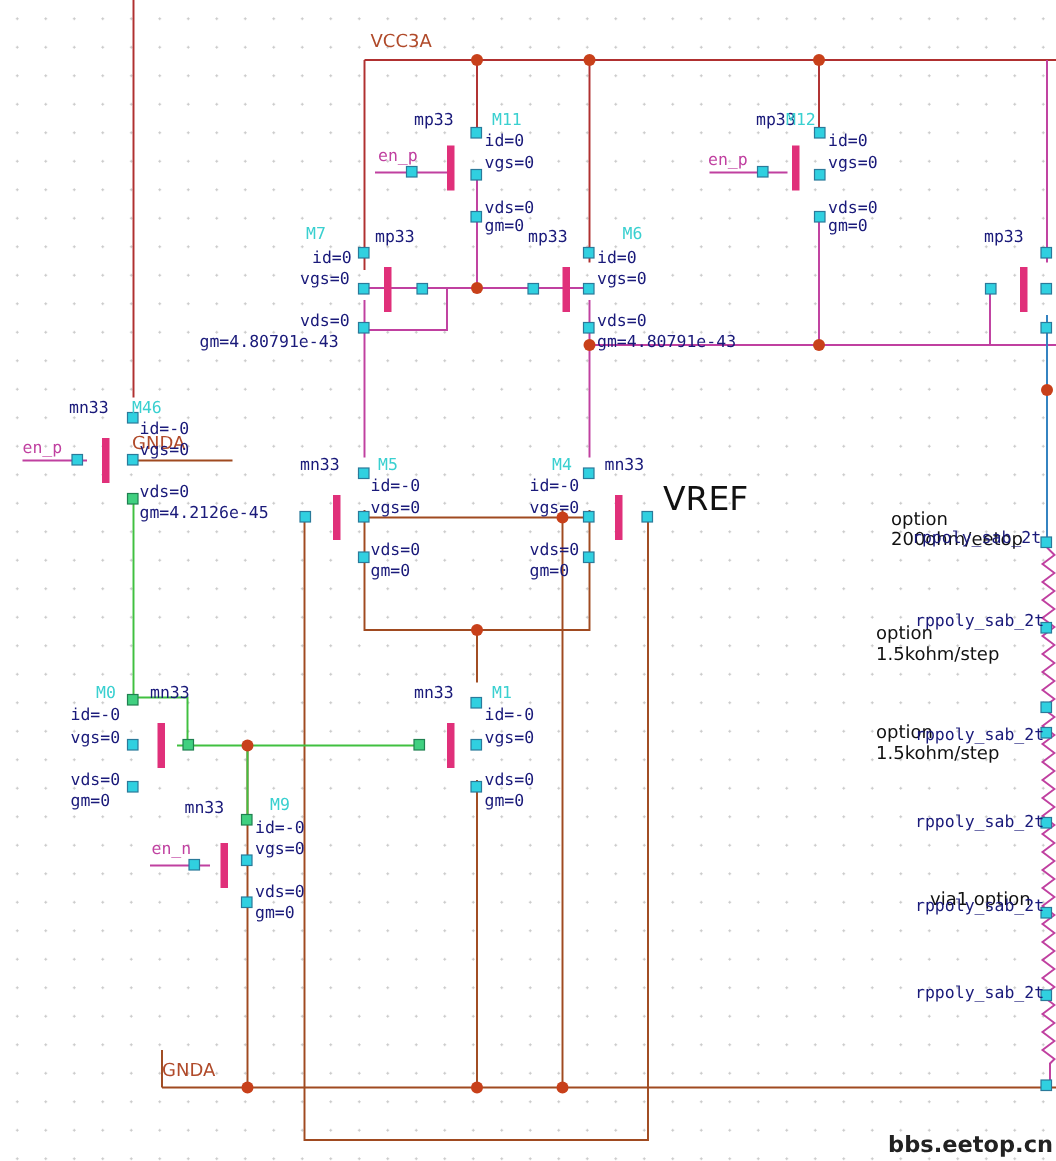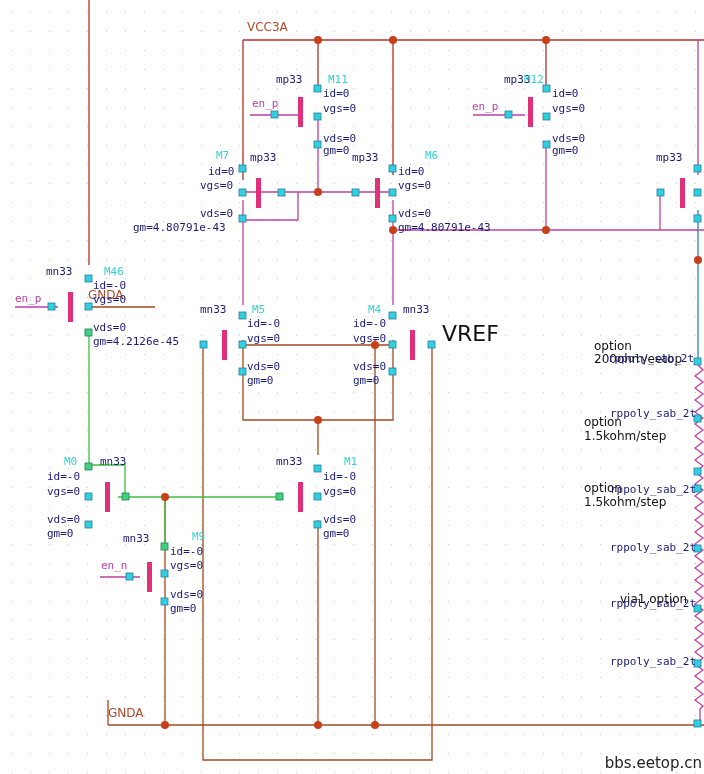--- a/index.html
+++ b/index.html
@@ -8,21 +8,21 @@
     background-color:#ffffff;
     background-image: radial-gradient(circle, #c8c8c8 0.7px, transparent 0.9px);
     background-size: 19px 19px; background-position: 2px 3px; }
   svg { position:absolute; left:0; top:0; }
   .lbl { position:absolute; font-family:"DejaVu Sans Mono", monospace; font-size:11px; color:#1a1a7a; white-space:nowrap; line-height:11px; }
   .inst { color:#3ad0d0; }
   .net { color:#b04a2a; font-family:"DejaVu Sans", sans-serif; font-size:12px;text-align:right; }
   .pin { color:#c040a0; }
   .big { color:#111; font-family:"DejaVu Sans", sans-serif; font-size:22px; line-height:22px; }
   .opt { color:#111; font-family:"DejaVu Sans", sans-serif; font-size:12px; line-height:13px; }
-  .wm { position:absolute; right:2px; bottom:2px; font-family:"DejaVu Sans", sans-serif; font-weight:normal; font-size:15px; color:#222; }
+  .wm { position:absolute; right:2px; bottom:2px; font-family:"DejaVu Sans", sans-serif; font-weight:bold; font-size:15px; color:#222; }
 </style>
 </head>
 <body>
 
 <div id="canvas"></div>
 
 <svg width="704" height="774">
   <g fill="none" stroke-width="1.3">
 
     <path stroke="#b03030" d="M89 0 V265"></path>
@@ -143,38 +143,38 @@
 <div class="lbl" style="left:323px;top:145px">gm=0</div>
 
 <div class="lbl" style="left:504px;top:74px">mp33</div>
 <div class="lbl inst" style="left:524px;top:74px">M12</div>
 <div class="lbl pin" style="left:472px;top:101px">en_p</div>
 <div class="lbl" style="left:552px;top:88px">id=0</div>
 <div class="lbl" style="left:552px;top:103px">vgs=0</div>
 <div class="lbl" style="left:552px;top:133px">vds=0</div>
 <div class="lbl" style="left:552px;top:145px">gm=0</div>
 
-<div class="lbl inst" style="left:216px;top:150px">M7</div>
+<div class="lbl inst" style="left:204px;top:150px">M7</div>
 <div class="lbl" style="left:250px;top:152px">mp33</div>
 <div class="lbl" style="left:208px;top:166px">id=0</div>
 <div class="lbl" style="left:200px;top:180px">vgs=0</div>
 <div class="lbl" style="left:200px;top:208px">vds=0</div>
 <div class="lbl" style="left:133px;top:222px">gm=4.80791e-43</div>
 
 <div class="lbl" style="left:352px;top:152px">mp33</div>
-<div class="lbl inst" style="left:425px;top:150px">M6</div>
+<div class="lbl inst" style="left:415px;top:150px">M6</div>
 <div class="lbl" style="left:398px;top:166px">id=0</div>
 <div class="lbl" style="left:398px;top:180px">vgs=0</div>
 <div class="lbl" style="left:398px;top:208px">vds=0</div>
 <div class="lbl" style="left:398px;top:222px">gm=4.80791e-43</div>
 
 <div class="lbl" style="left:656px;top:152px">mp33</div>
 
 <div class="lbl" style="left:46px;top:266px">mn33</div>
-<div class="lbl inst" style="left:104px;top:266px">M46</div>
+<div class="lbl inst" style="left:88px;top:266px">M46</div>
 <div class="lbl pin" style="left:15px;top:293px">en_p</div>
 <div class="lbl" style="left:93px;top:280px">id=-0</div>
 <div class="lbl" style="left:93px;top:294px">vgs=0</div>
 <div class="lbl" style="left:93px;top:322px">vds=0</div>
 <div class="lbl" style="left:93px;top:336px">gm=4.2126e-45</div>
 
 <div class="lbl" style="left:200px;top:304px">mn33</div>
 <div class="lbl inst" style="left:252px;top:304px">M5</div>
 <div class="lbl" style="left:247px;top:318px">id=-0</div>
 <div class="lbl" style="left:247px;top:333px">vgs=0</div>
@@ -189,28 +189,28 @@
 <div class="lbl" style="left:353px;top:375px">gm=0</div>
 
 <div class="lbl inst" style="left:64px;top:456px">M0</div>
 <div class="lbl" style="left:100px;top:456px">mn33</div>
 <div class="lbl" style="left:47px;top:471px">id=-0</div>
 <div class="lbl" style="left:47px;top:486px">vgs=0</div>
 <div class="lbl" style="left:47px;top:514px">vds=0</div>
 <div class="lbl" style="left:47px;top:528px">gm=0</div>
 
 <div class="lbl" style="left:276px;top:456px">mn33</div>
-<div class="lbl inst" style="left:344px;top:456px">M1</div>
+<div class="lbl inst" style="left:328px;top:456px">M1</div>
 <div class="lbl" style="left:323px;top:471px">id=-0</div>
 <div class="lbl" style="left:323px;top:486px">vgs=0</div>
 <div class="lbl" style="left:323px;top:514px">vds=0</div>
 <div class="lbl" style="left:323px;top:528px">gm=0</div>
 
 <div class="lbl" style="left:123px;top:533px">mn33</div>
-<div class="lbl inst" style="left:192px;top:531px">M9</div>
+<div class="lbl inst" style="left:180px;top:531px">M9</div>
 <div class="lbl pin" style="left:101px;top:560px">en_n</div>
 <div class="lbl" style="left:170px;top:546px">id=-0</div>
 <div class="lbl" style="left:170px;top:560px">vgs=0</div>
 <div class="lbl" style="left:170px;top:589px">vds=0</div>
 <div class="lbl" style="left:170px;top:603px">gm=0</div>
 
 <div class="lbl opt" style="left:594px;top:340px">option</div>
 <div class="lbl opt" style="left:594px;top:353px">200ohm/eetop</div>
 <div class="lbl" style="left:608px;top:353px">rppoly_sab_2t</div>
 <div class="lbl" style="left:610px;top:408px">rppoly_sab_2t</div>

